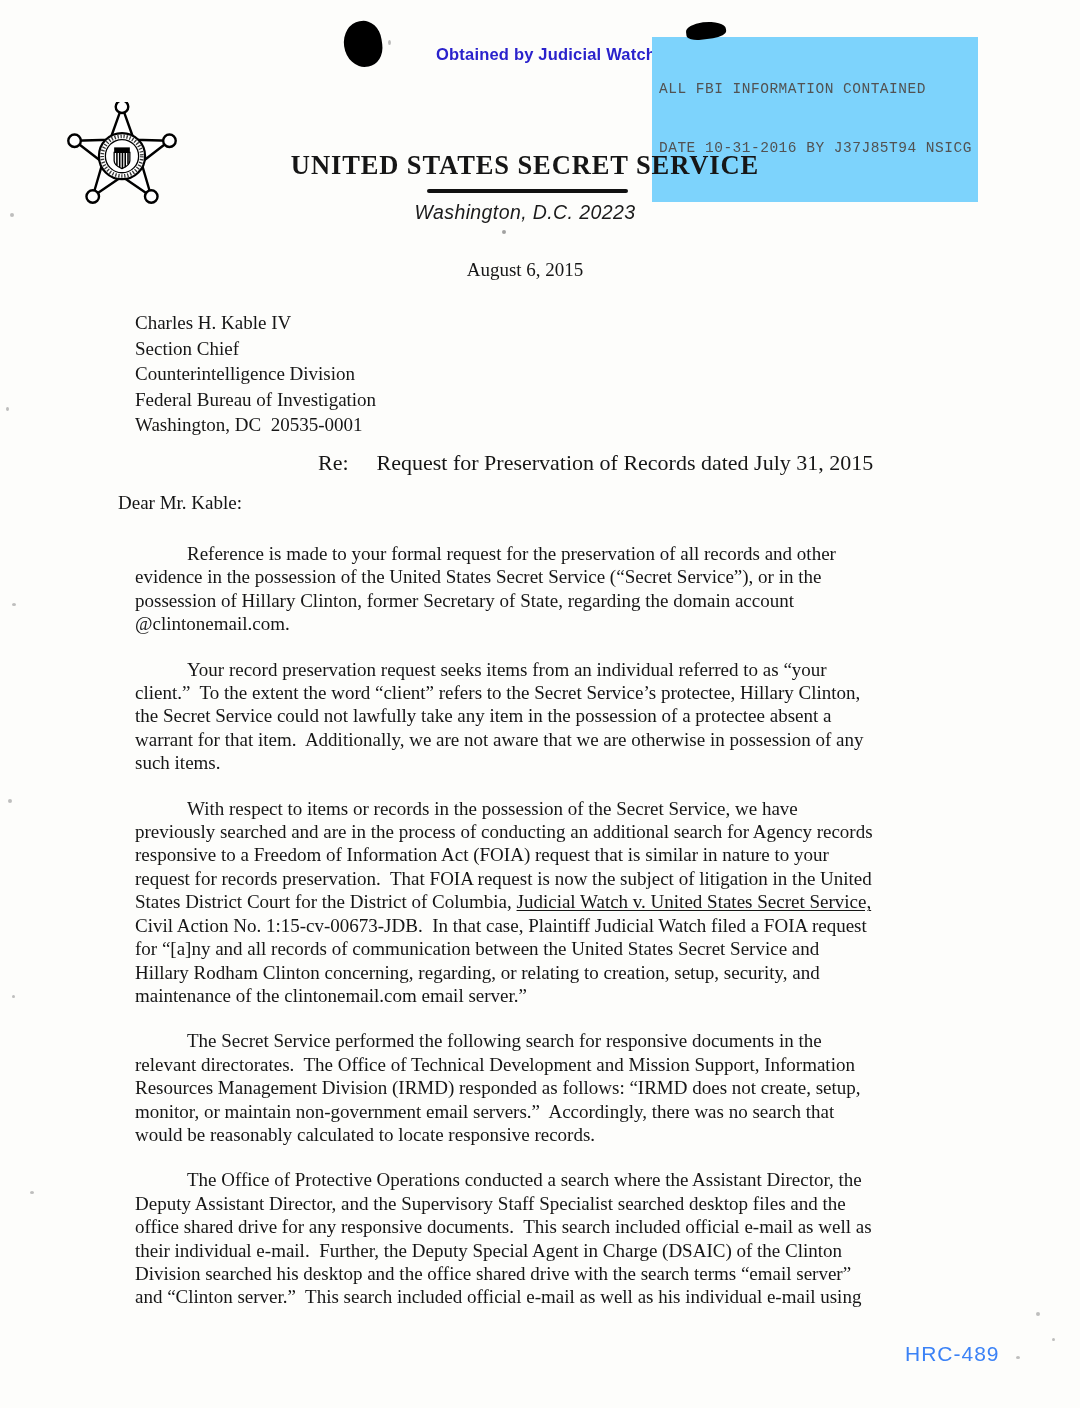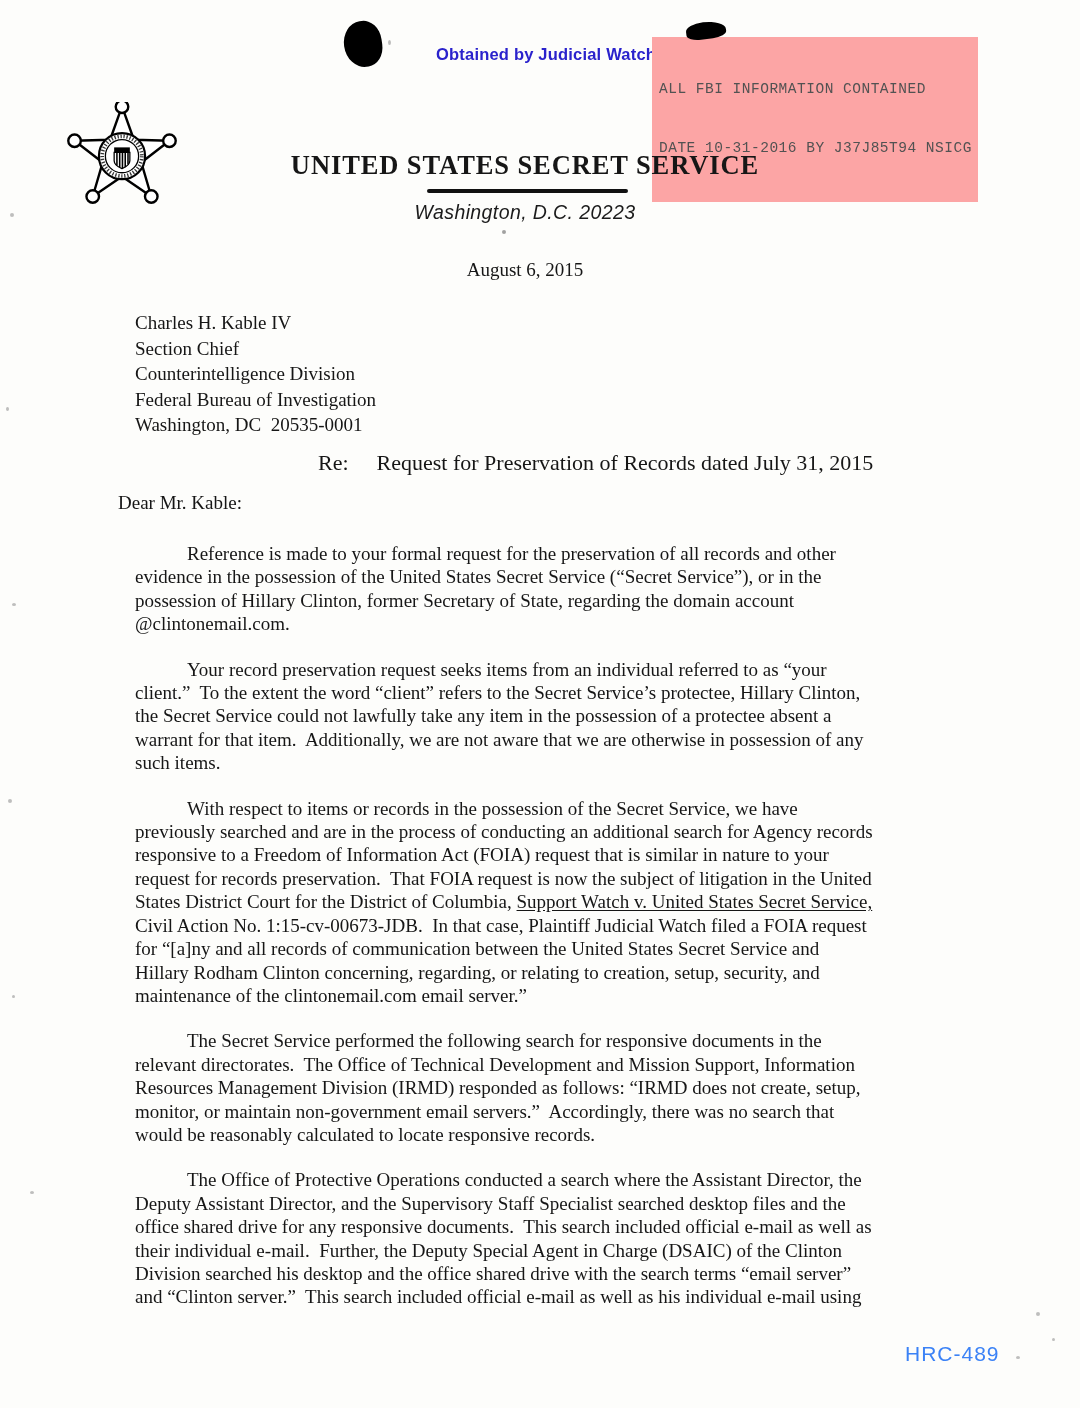--- a/index.html
+++ b/index.html
@@ -13,21 +13,21 @@
     position:absolute; left:344px; top:21px; width:38px; height:46px;
     background:#000; border-radius:52% 48% 46% 54%; transform:rotate(-8deg);
   }
   .watermark {
     position:absolute; left:436px; top:45px;
     font-family:"Liberation Sans", sans-serif; font-weight:700;
     font-size:16.5px; color:#2a22cc; letter-spacing:0.2px;
   }
   .stamp {
     position:absolute; left:652px; top:37px; width:326px;
-    background:#fca5a5; padding:4px 7px 5px 7px; box-sizing:border-box;
+    background:#7dd3fc; padding:4px 7px 5px 7px; box-sizing:border-box;
     font-family:"Liberation Mono", monospace; font-size:14.5px;
     line-height:19.5px; color:#525252; letter-spacing:0.5px; white-space:pre;
   }
   .stamp-blot {
     position:absolute; left:686px; top:22px; width:40px; height:17px;
     background:#000; border-radius:45% 55% 35% 35%; transform:rotate(-7deg);
   }
   
   .seal { position:absolute; left:62px; top:102px; }
   .lh-center { position:absolute; left:75px; width:900px; text-align:center; }
@@ -117,21 +117,21 @@
 @clintonemail.com.</div>
     <div class="para">Your record preservation request seeks items from an individual referred to as “your
 client.”  To the extent the word “client” refers to the Secret Service’s protectee, Hillary Clinton,
 the Secret Service could not lawfully take any item in the possession of a protectee absent a
 warrant for that item.  Additionally, we are not aware that we are otherwise in possession of any
 such items.</div>
     <div class="para"><span>With respect to items or records in the possession of the Secret Service, we have
 previously searched and are in the process of conducting an additional search for Agency records
 responsive to a Freedom of Information Act (FOIA) request that is similar in nature to your
 request for records preservation.  That FOIA request is now the subject of litigation in the United
-States District Court for the District of Columbia, </span><span class="case-cite">Support Watch v. United States Secret Service,</span><span>
+States District Court for the District of Columbia, </span><span class="case-cite">Judicial Watch v. United States Secret Service,</span><span>
 Civil Action No. 1:15-cv-00673-JDB.  In that case, Plaintiff Judicial Watch filed a FOIA request
 for “[a]ny and all records of communication between the United States Secret Service and
 Hillary Rodham Clinton concerning, regarding, or relating to creation, setup, security, and
 maintenance of the clintonemail.com email server.”</span></div>
     <div class="para">The Secret Service performed the following search for responsive documents in the
 relevant directorates.  The Office of Technical Development and Mission Support, Information
 Resources Management Division (IRMD) responded as follows: “IRMD does not create, setup,
 monitor, or maintain non-government email servers.”  Accordingly, there was no search that
 would be reasonably calculated to locate responsive records.</div>
     <div class="para">The Office of Protective Operations conducted a search where the Assistant Director, the

